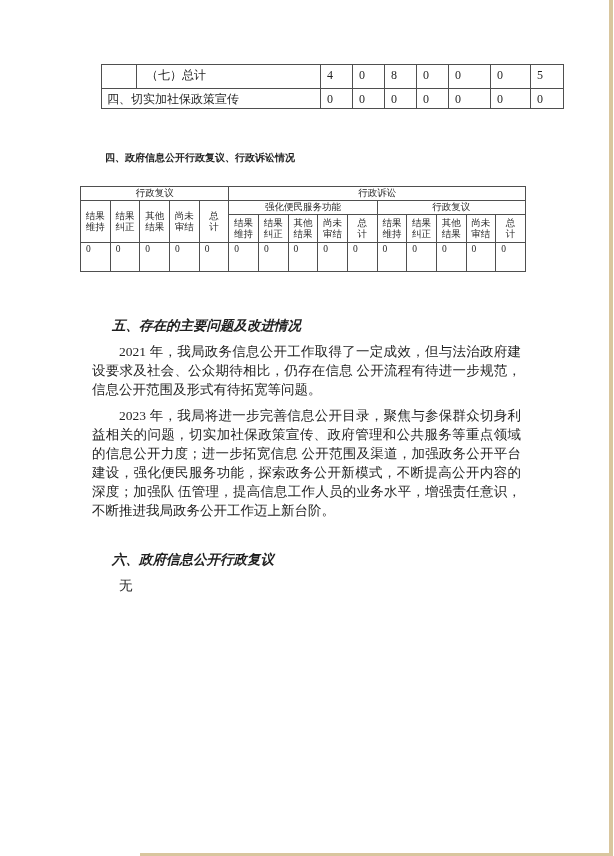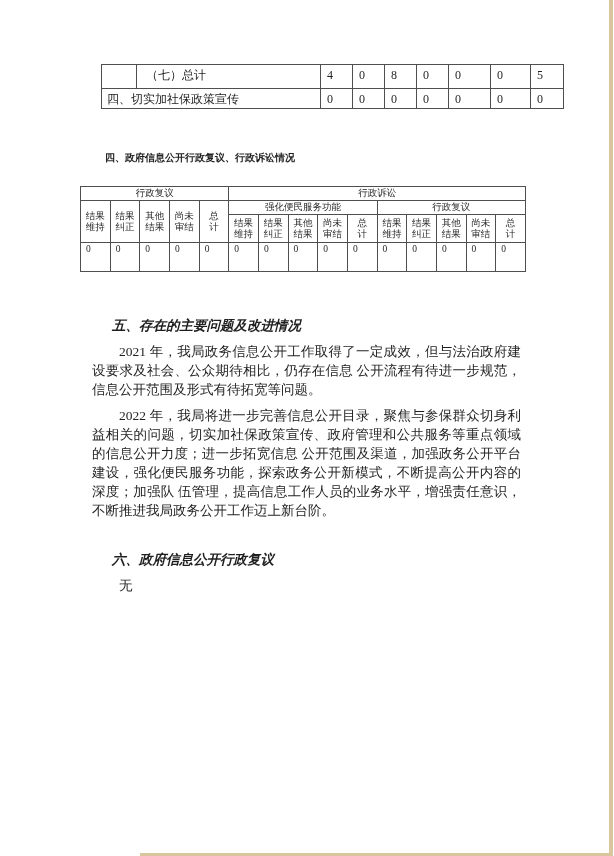--- a/index.html
+++ b/index.html
@@ -192,21 +192,21 @@
       <td class="val">0</td>
       <td class="val">0</td>
       <td class="val">0</td>
     </tr>
   </tbody>
     </table>
 
   <div id="text-flow">
     <div class="doc-heading">五、存在的主要问题及改进情况</div>
     <p class="doc-para">2021 年，我局政务信息公开工作取得了一定成效，但与法治政府建设要求及社会、公众期待相比，仍存在信息 公开流程有待进一步规范，信息公开范围及形式有待拓宽等问题。</p>
-    <p class="doc-para">2022 年，我局将进一步完善信息公开目录，聚焦与参保群众切身利益相关的问题，切实加社保政策宣传、政府管理和公共服务等重点领域的信息公开力度；进一步拓宽信息 公开范围及渠道，加强政务公开平台建设，强化便民服务功能，探索政务公开新模式，不断提高公开内容的深度；加强队 伍管理，提高信息工作人员的业务水平，增强责任意识，不断推进我局政务公开工作迈上新台阶。</p>
+    <p class="doc-para">2023 年，我局将进一步完善信息公开目录，聚焦与参保群众切身利益相关的问题，切实加社保政策宣传、政府管理和公共服务等重点领域的信息公开力度；进一步拓宽信息 公开范围及渠道，加强政务公开平台建设，强化便民服务功能，探索政务公开新模式，不断提高公开内容的深度；加强队 伍管理，提高信息工作人员的业务水平，增强责任意识，不断推进我局政务公开工作迈上新台阶。</p>
     <div class="spacer"></div>
     <div class="doc-heading">六、政府信息公开行政复议</div>
     <p class="doc-para">无</p>
   </div>
 
   <div class="margin-strip-right"></div>
   <div class="margin-strip-bottom"></div>
 
 </div>
 

